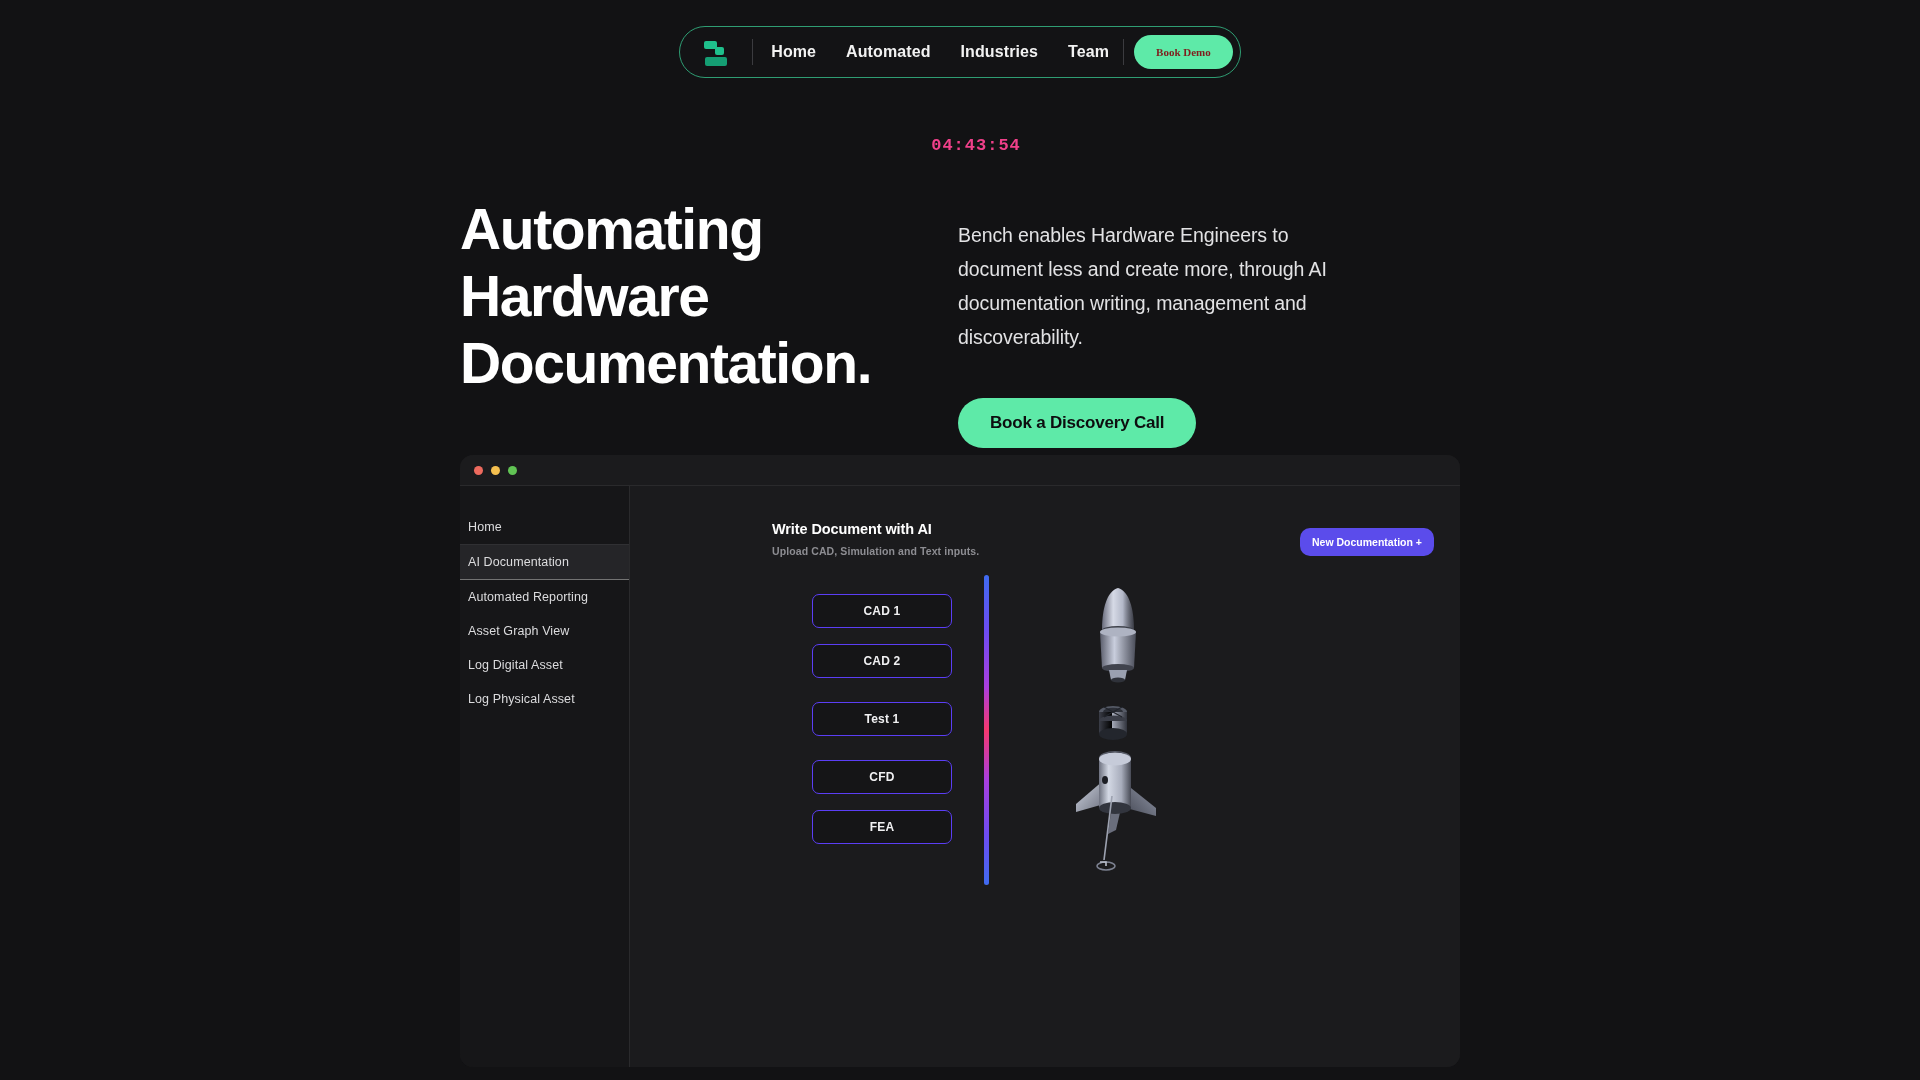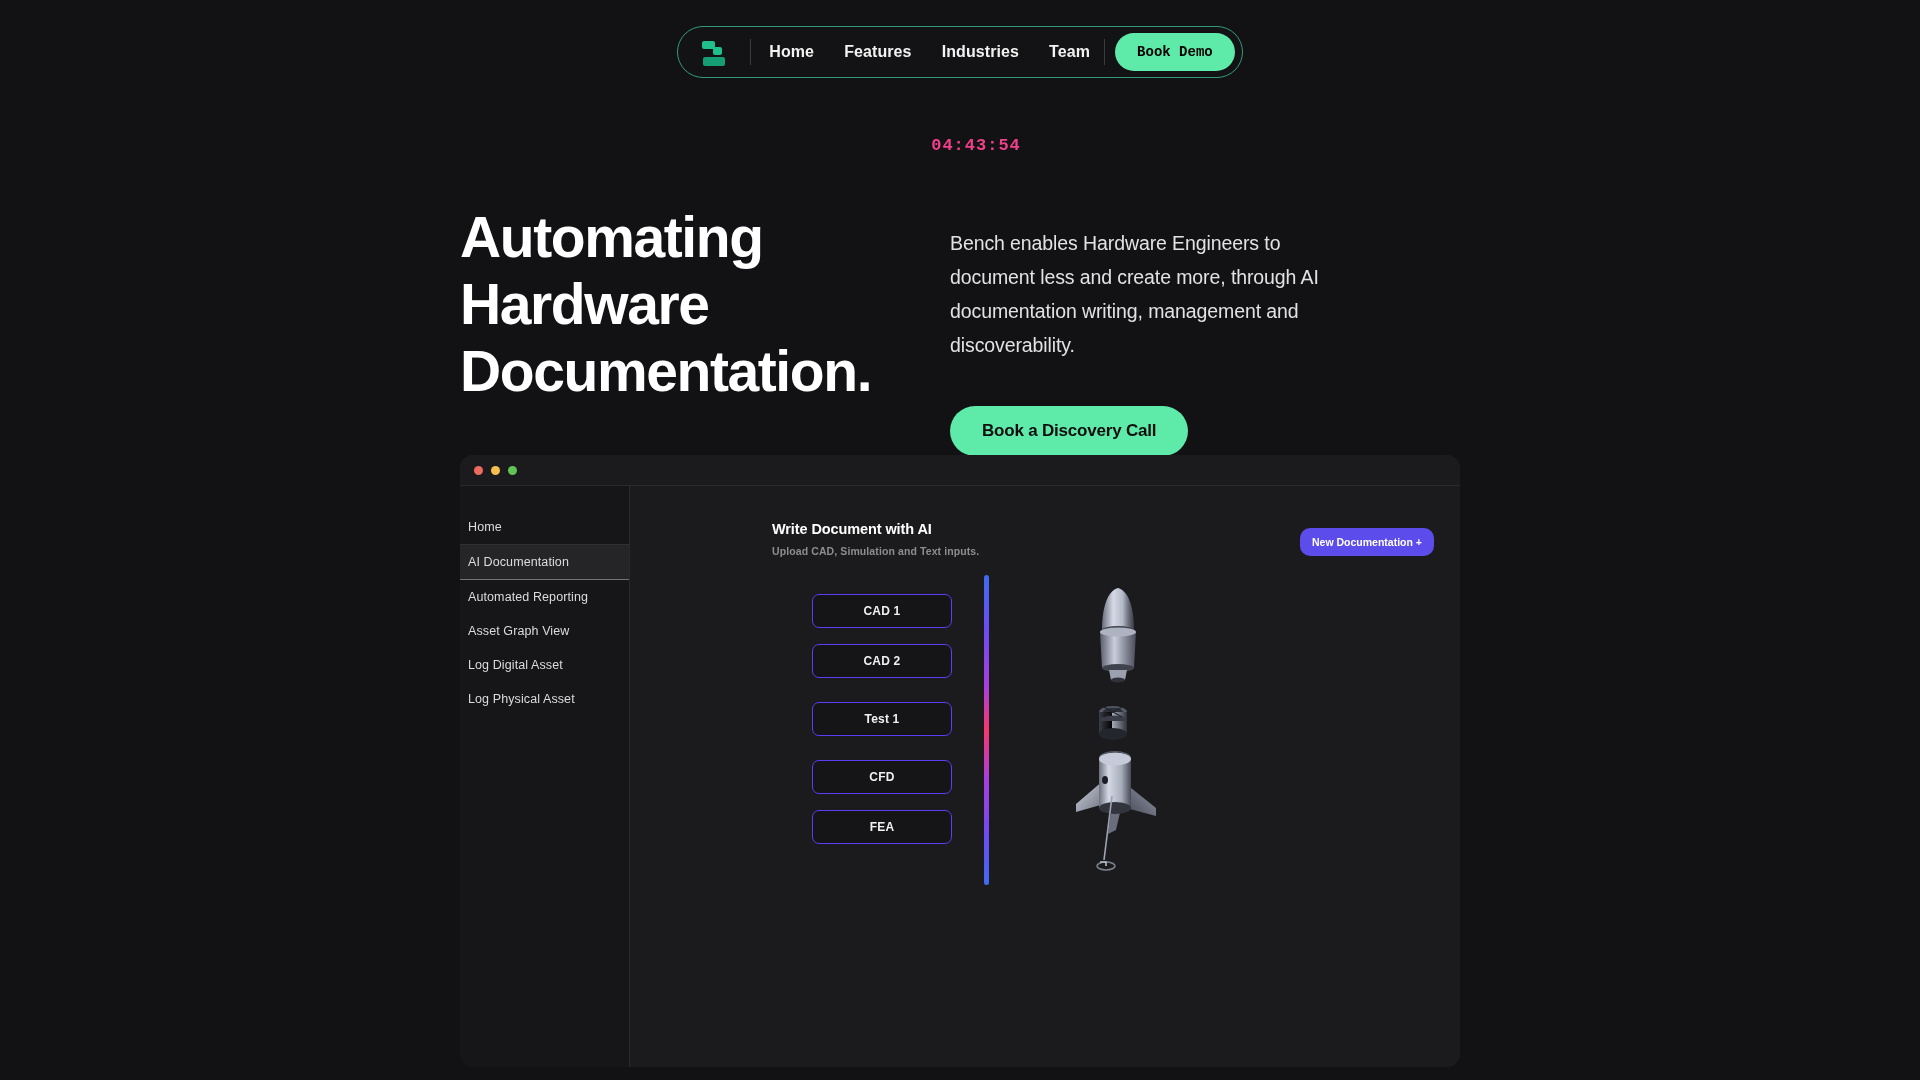--- a/index.html
+++ b/index.html
@@ -79,53 +79,53 @@
   .nav-link {
     font-size: 16px;
     font-weight: 600;
     color: #f2f2f2;
     letter-spacing: .1px;
     white-space: nowrap;
     cursor: pointer;
   }
   .book-demo {
     background: #5eeaa8;
-    color: #000000;
-    font-size: 14px;
+    color: #7f1d1d;
+    font-size: 11px;
     font-weight: 700;
     border: none;
     border-radius: 22px;
     padding: 11px 22px;
     cursor: pointer;
-    font-family: Liberation Mono, monospace;
+    font-family: Liberation Serif, serif;
     white-space: nowrap;
   }
 
   
   .timer {
     position: absolute;
     top: 136px;
     left: 16px;
     width: 100%;
     text-align: center;
     font-family: "Liberation Mono", "DejaVu Sans Mono", monospace;
     font-size: 17px;
     font-weight: 700;
     letter-spacing: 1px;
     color: #f0408a;
   }
 
   
   .hero {
     position: absolute;
-    top: 204px;
+    top: 196px;
     left: 460px;
     width: 1000px;
     display: flex;
-    gap: 0;
+    gap: 8px;
   }
   .hero-left { width: 430px; flex: none; }
   .hero-title {
     font-size: 57px;
     line-height: 67px;
     font-weight: 700;
     letter-spacing: -1.4px;
     color: #ffffff;
   }
   .hero-right {
@@ -315,21 +315,21 @@
     <div class="logo">
       <span class="l-bar-top"></span>
       <span class="l-sq"></span>
       <span class="l-bar-bot"></span>
     </div>
 
     <div class="nav-div"></div>
 
     <div class="nav-links">
       <a class="nav-link">Home</a>
-      <a class="nav-link">Features</a>
+      <a class="nav-link">Automated</a>
       <a class="nav-link">Industries</a>
       <a class="nav-link">Team</a>
     </div>
 
     <div class="nav-div right"></div>
 
     <button class="book-demo">Book Demo</button>
   </nav>
 </div>
 

